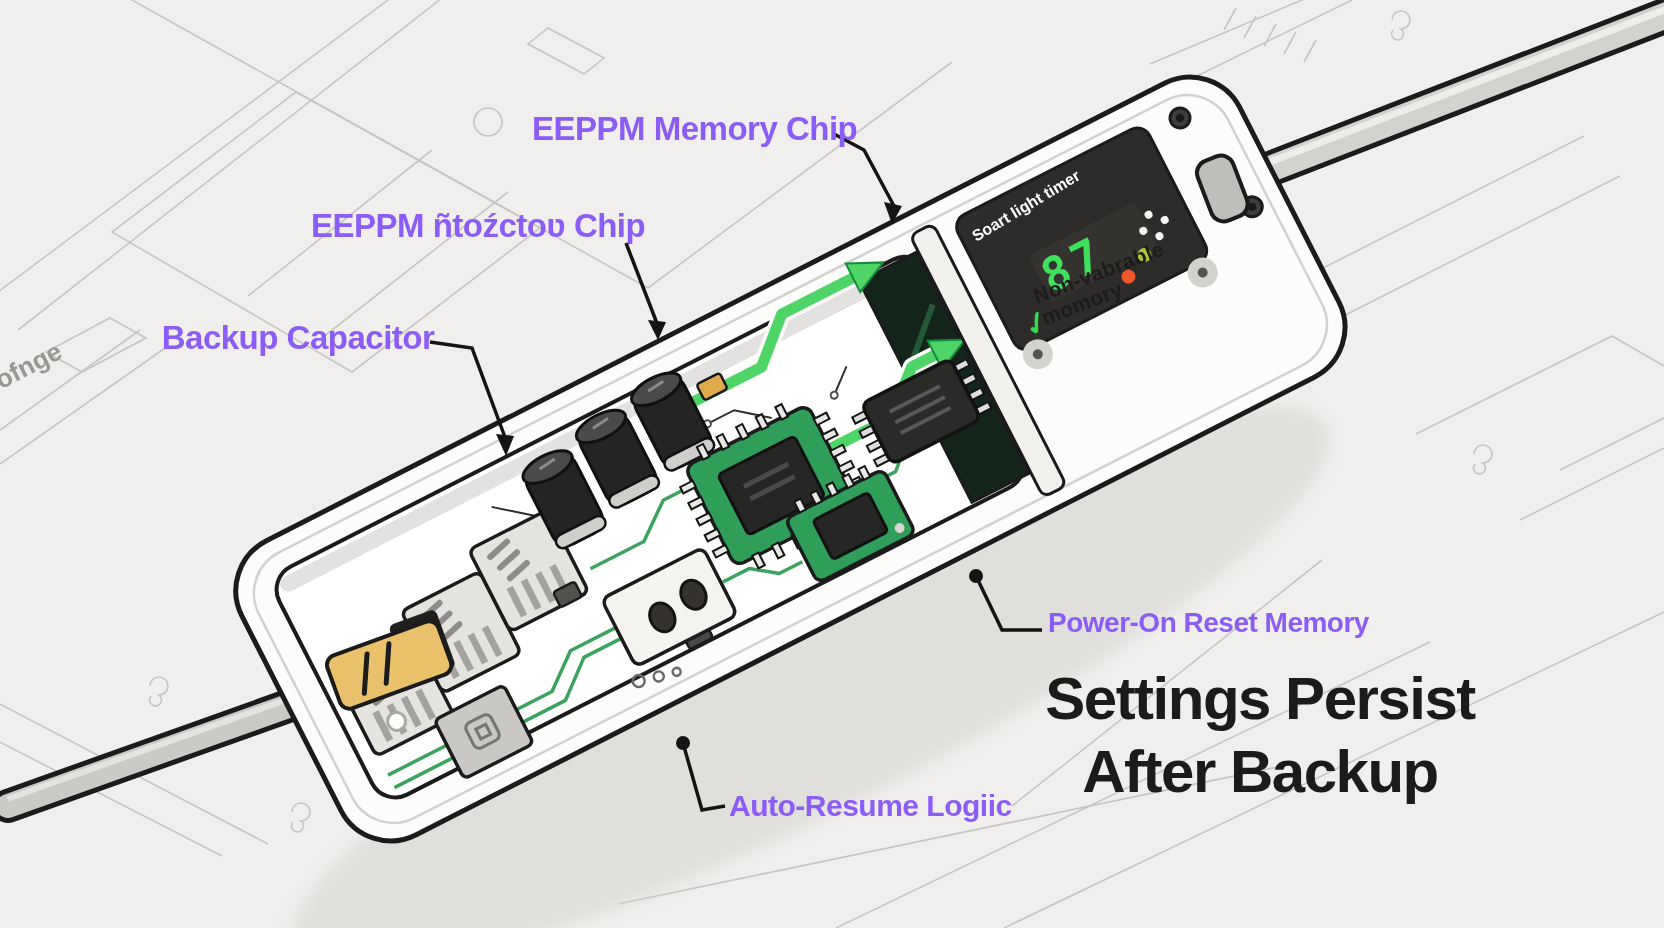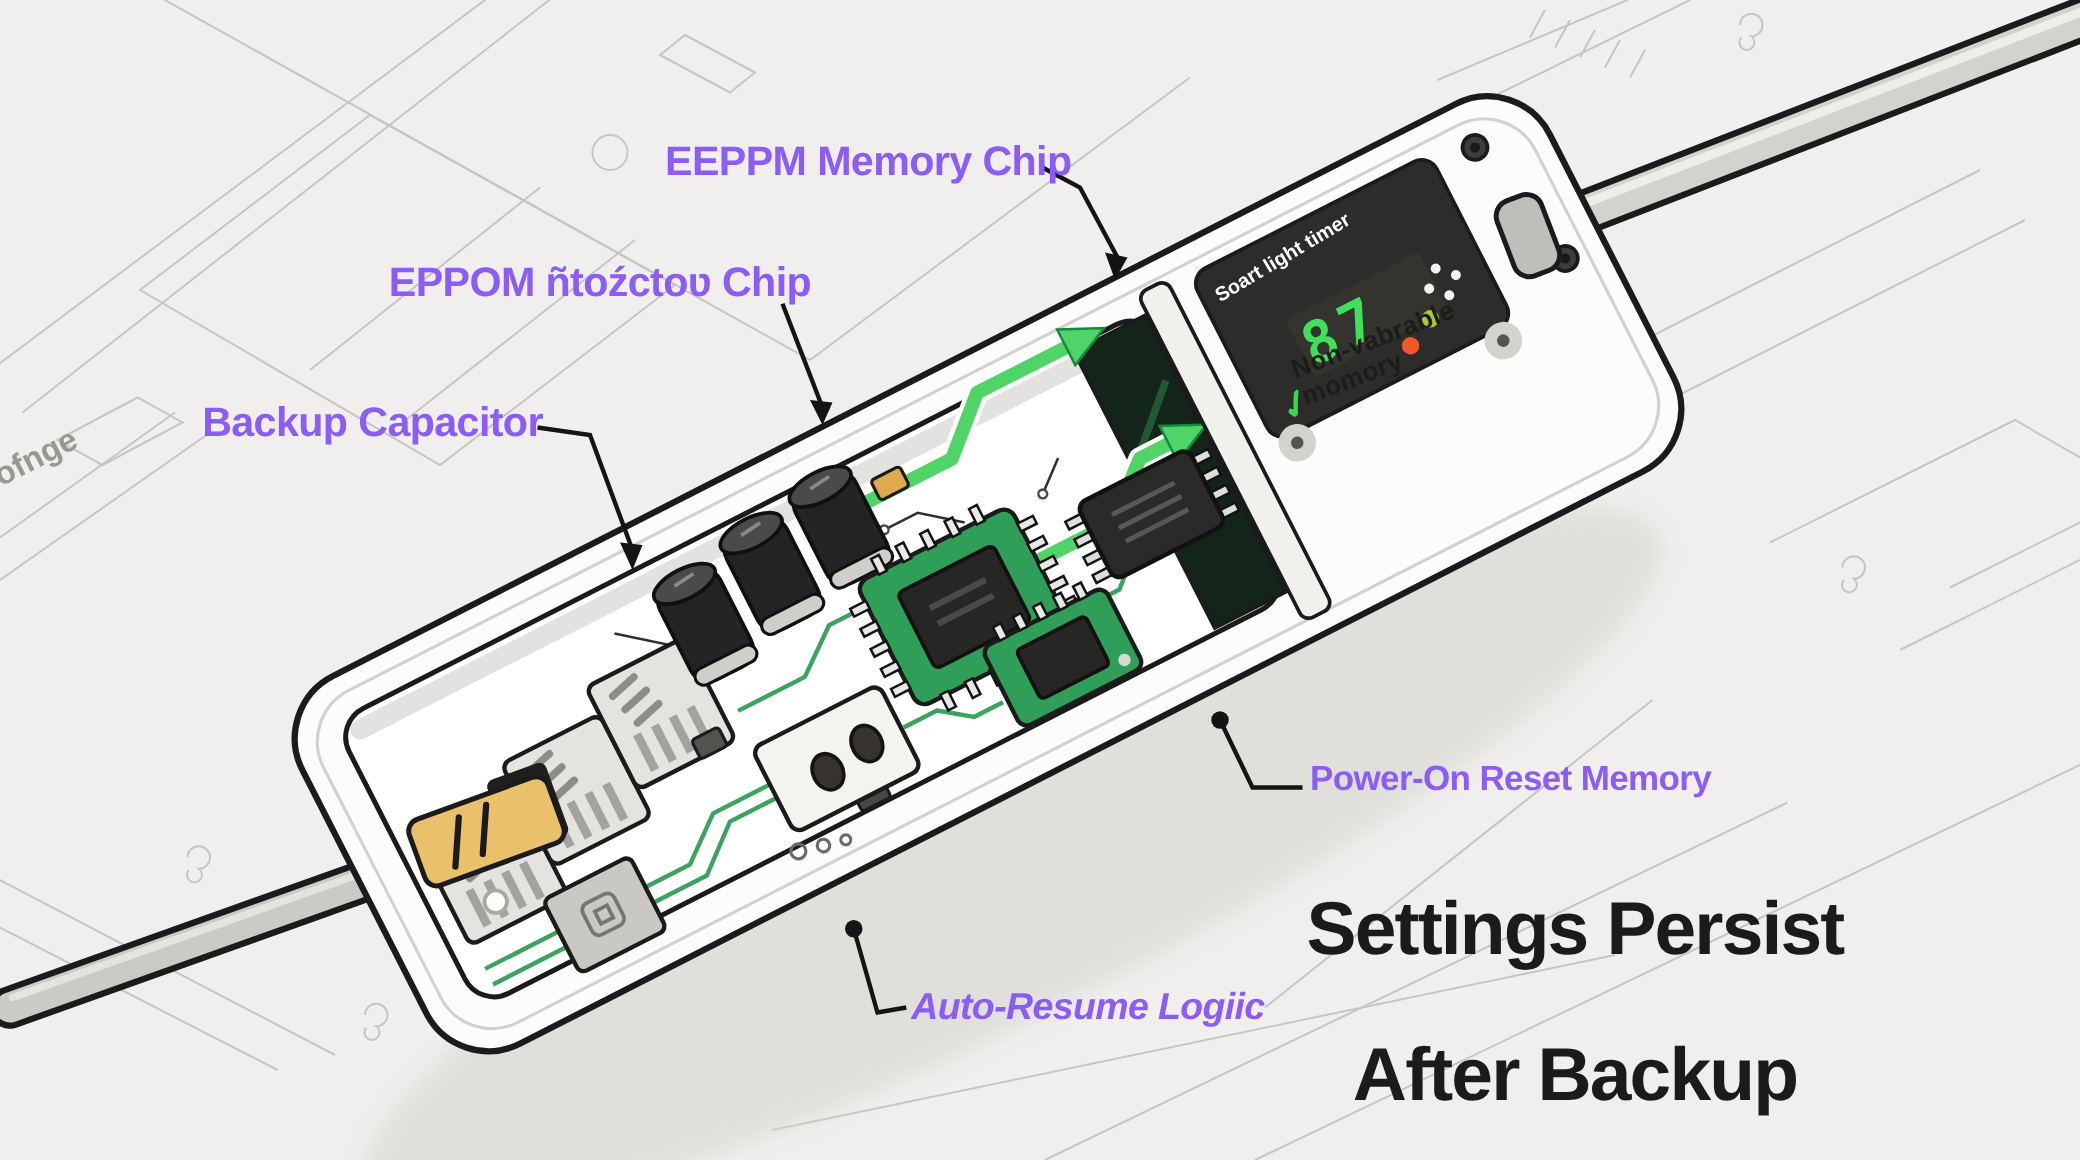--- a/index.html
+++ b/index.html
@@ -10,33 +10,33 @@
   #scene{position:absolute;left:0;top:0;}
   .callout{
     position:absolute;font-weight:bold;color:#8b5cf6;line-height:1.05;
     letter-spacing:-0.5px;white-space:nowrap;
   }
   #lbl-eeppm{left:532px;top:112px;font-size:33px;}
   #lbl-eppom{left:311px;top:209px;font-size:33px;}
   #lbl-backup{left:148px;top:301px;width:300px;text-align:center;font-size:33px;margin-top:20px;}
   #lbl-backup span{display:block;}
   #lbl-por{left:1048px;top:608px;font-size:28px;}
-  #lbl-auto{left:729px;top:790px;font-size:30px;font-style:italic;}
+  #lbl-auto{left:729px;top:790px;font-size:30px;}
   #panel-caption{
     position:absolute;left:1030px;top:286px;font-size:21px;font-weight:bold;
     line-height:1.1;letter-spacing:.3px;color:#1c1c1b;
     transform:rotate(-21deg);transform-origin:left top;white-space:nowrap;
   }
   #panel-caption span{display:block;}
   #headline{
     position:absolute;left:1000px;top:662px;width:520px;text-align:center;
     font-size:60px;font-weight:bold;letter-spacing:-1.5px;line-height:1.22;
     color:#1b1b1a;
   }
-  #headline span{display:block;white-space:nowrap;margin-top:44px;}
+  #headline span{display:block;white-space:nowrap;}
   #watermark{
     position:absolute;left:-10px;top:368px;font-size:26px;font-weight:bold;
     color:#989794;transform:rotate(-27deg);transform-origin:left top;white-space:nowrap;
   }
   .digits{font-family:"DejaVu Sans Mono",monospace;font-weight:bold;}
 </style>
 </head>
 <body>
 
 <div id="canvas">
@@ -327,21 +327,21 @@
     <polygon points="496,434 514,436 506,456" fill="#141414" stroke="none"></polygon>
     <circle cx="976" cy="576" r="7" fill="#141414" stroke="none"></circle>
     <path d="M 976 576 L 1002 630 L 1042 630"></path>
     <circle cx="683" cy="743" r="7" fill="#141414" stroke="none"></circle>
     <path d="M 683 743 L 702 810 L 725 806"></path>
   </g>
 </svg>
 
 <div id="lbl-eeppm" class="callout">EEPPM Memory Chip</div>
 
-<div id="lbl-eppom" class="callout">EPPOM ñtoźctoʋ Chip</div>
+<div id="lbl-eppom" class="callout">EEPPM ñtoźctoʋ Chip</div>
 
 <div id="lbl-backup" class="callout">
   <span>Backup Capacitor</span>
 </div>
 
 <div id="lbl-por" class="callout">Power-On Reset Memory</div>
 
 <div id="lbl-auto" class="callout">Auto-Resume Logiic</div>
 
 <div id="panel-caption">

